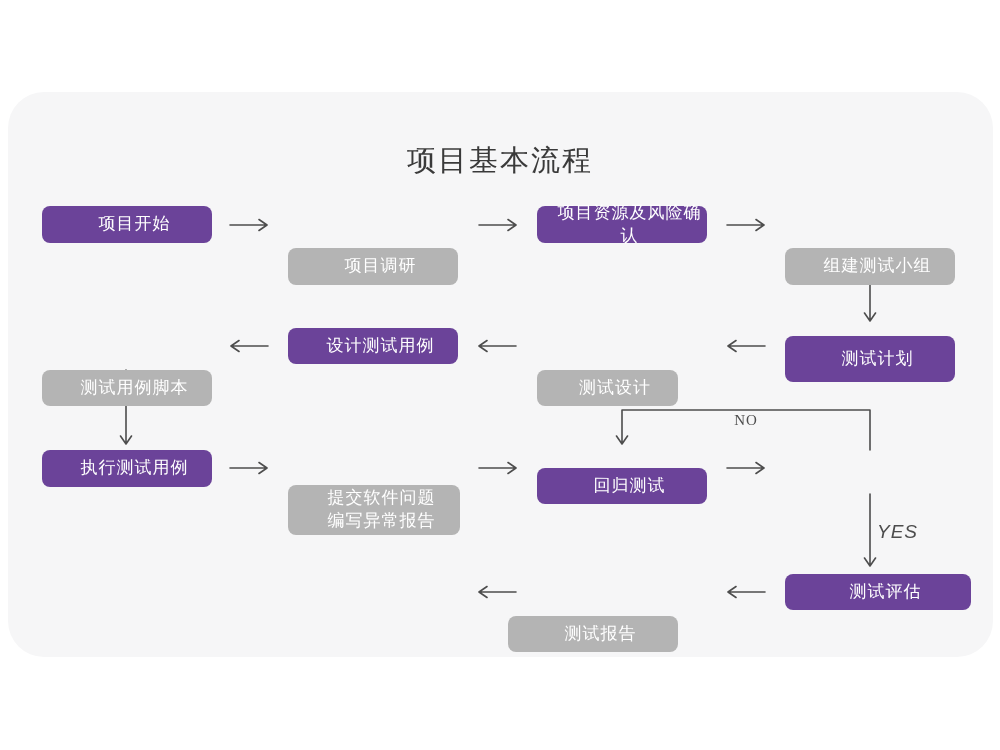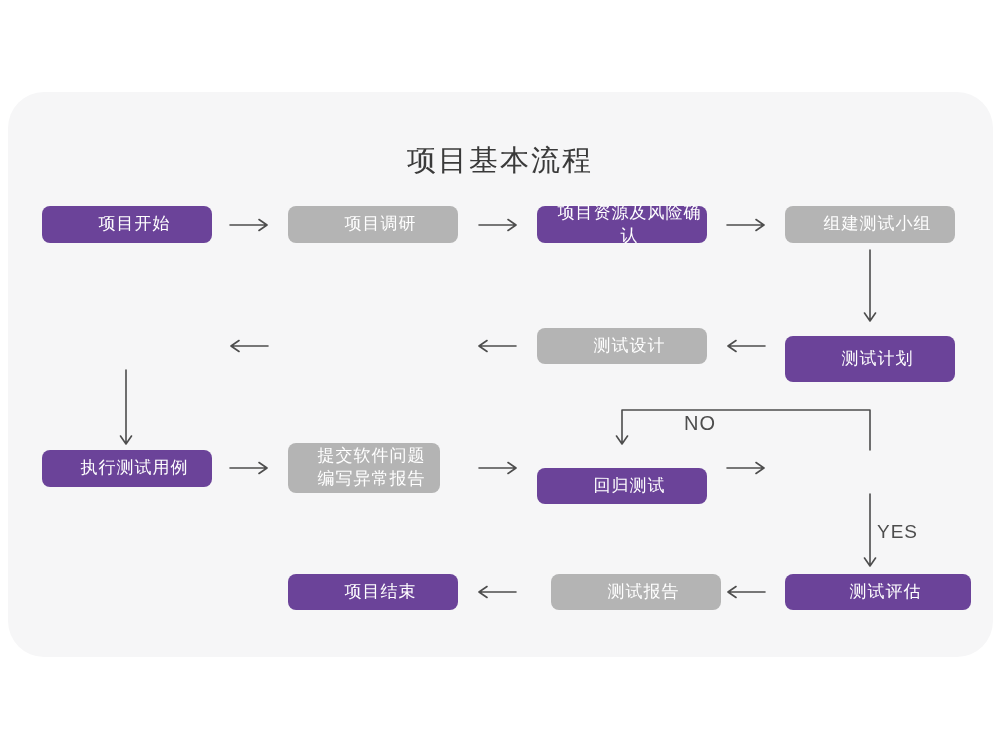--- a/index.html
+++ b/index.html
@@ -13,24 +13,24 @@
   *{margin:0;padding:0;box-sizing:border-box;}
   html,body{width:1000px;height:750px;background:#ffffff;overflow:hidden;}
   body{font-family:"Liberation Sans","DejaVu Sans",sans-serif;position:relative;}
   .canvas{position:absolute;left:0;top:0;width:1000px;height:750px;border-radius:17px;}
   .card{position:absolute;left:8px;top:92px;width:985px;height:565px;background:var(--card);border-radius:36px;}
   .title{position:absolute;left:0;top:141px;width:1000px;text-align:center;font-size:29px;font-weight:500;color:var(--title);letter-spacing:2px;}
   .connectors{position:absolute;left:0;top:0;width:1000px;height:750px;pointer-events:none;}
   .connectors path{stroke:var(--arrow);stroke-width:1.6;fill:none;stroke-linecap:round;stroke-linejoin:round;}
   .node{position:absolute;display:flex;align-items:center;justify-content:center;border-radius:8px;color:var(--nodeText);font-size:17px;letter-spacing:1px;text-align:center;line-height:1.35;white-space:pre-line;padding-left:15px;}
   .node.purple{background:var(--purple);}
-  .node.gray{background:var(--gray);}
+  .node.gray{background:var(--gray);margin-top:42px;}
   .edge-label{position:absolute;color:var(--arrow);letter-spacing:1px;}
-  .edge-label.no{left:684px;top:412px;width:124px;font-size:20px;}
-  .edge-label.yes{left:877px;top:521px;font-size:19px;}
+  .edge-label.no{left:684px;top:412px;width:124px;text-align:center;font-size:15px;font-family:Liberation Serif, serif;}
+  .edge-label.yes{left:877px;top:521px;font-size:19px;font-style:italic;}
 </style>
 </head>
 <body>
 
 <div class="canvas">
 
   <div class="card"></div>
 
   <div class="title">项目基本流程</div>
 
@@ -89,27 +89,28 @@
         <path d="M516 592 H480 M487 586.5 L479 592 L487 597.5"></path>
       </g>
   </svg>
 
   <div class="node purple" style="left:42px;top:206px;width:170px;height:37px">项目开始</div>
   <div class="node gray" style="left:288px;top:206px;width:170px;height:37px">项目调研</div>
   <div class="node purple" style="left:537px;top:206px;width:170px;height:37px">项目资源及风险确认</div>
   <div class="node gray" style="left:785px;top:206px;width:170px;height:37px">组建测试小组</div>
 
   <div class="node purple" style="left:785px;top:336px;width:170px;height:46px">测试计划</div>
-  <div class="node gray" style="left:537px;top:328px;width:170px;height:36px">测试设计</div>
+  <div class="node gray" style="left:537px;top:328px;width:141px;height:36px">测试设计</div>
+  <div class="node purple" style="left:288px;top:328px;width:170px;height:36px">设计测试用例</div>
+  <div class="node gray" style="left:42px;top:328px;width:170px;height:36px">测试用例脚本</div>
 
   <div class="node purple" style="left:42px;top:450px;width:170px;height:37px">执行测试用例</div>
-  <div class="node gray" style="left:288px;top:443px;width:152px;height:50px">提交软件问题
+  <div class="node gray" style="left:288px;top:443px;width:172px;height:50px">提交软件问题
 编写异常报告</div>
   <div class="node purple" style="left:537px;top:468px;width:170px;height:36px">回归测试</div>
 
   <div class="edge-label no">NO</div>
   <div class="edge-label yes">YES</div>
 
   <div class="node purple" style="left:785px;top:574px;width:186px;height:36px">测试评估</div>
-  <div class="node gray" style="left:551px;top:574px;width:170px;height:36px">测试报告</div>
-  <div class="node purple" style="left:288px;top:574px;width:170px;height:36px">项目结束</div>
+  <div class="node gray" style="left:508px;top:574px;width:170px;height:36px">测试报告</div>
 
 </div>
 
 </body></html>

